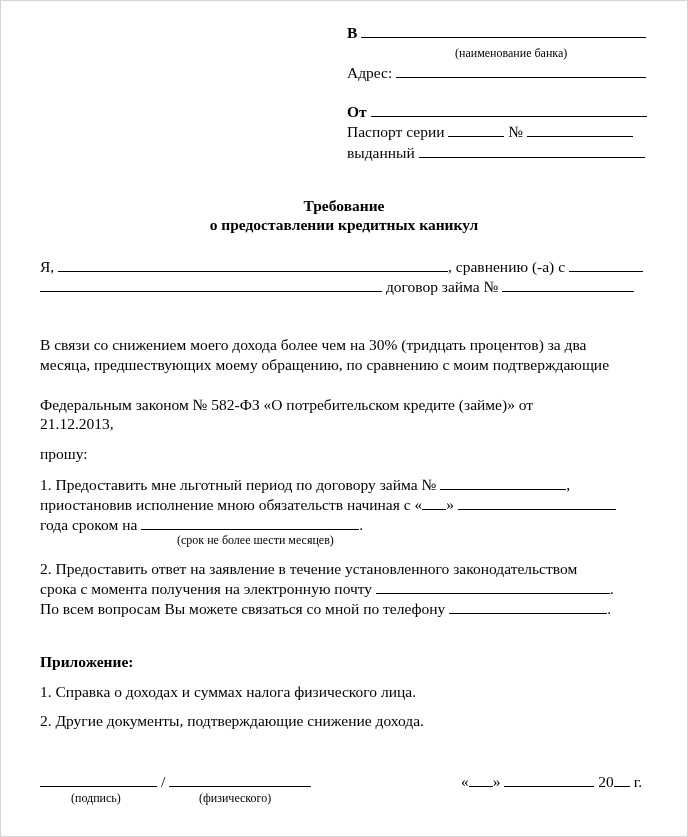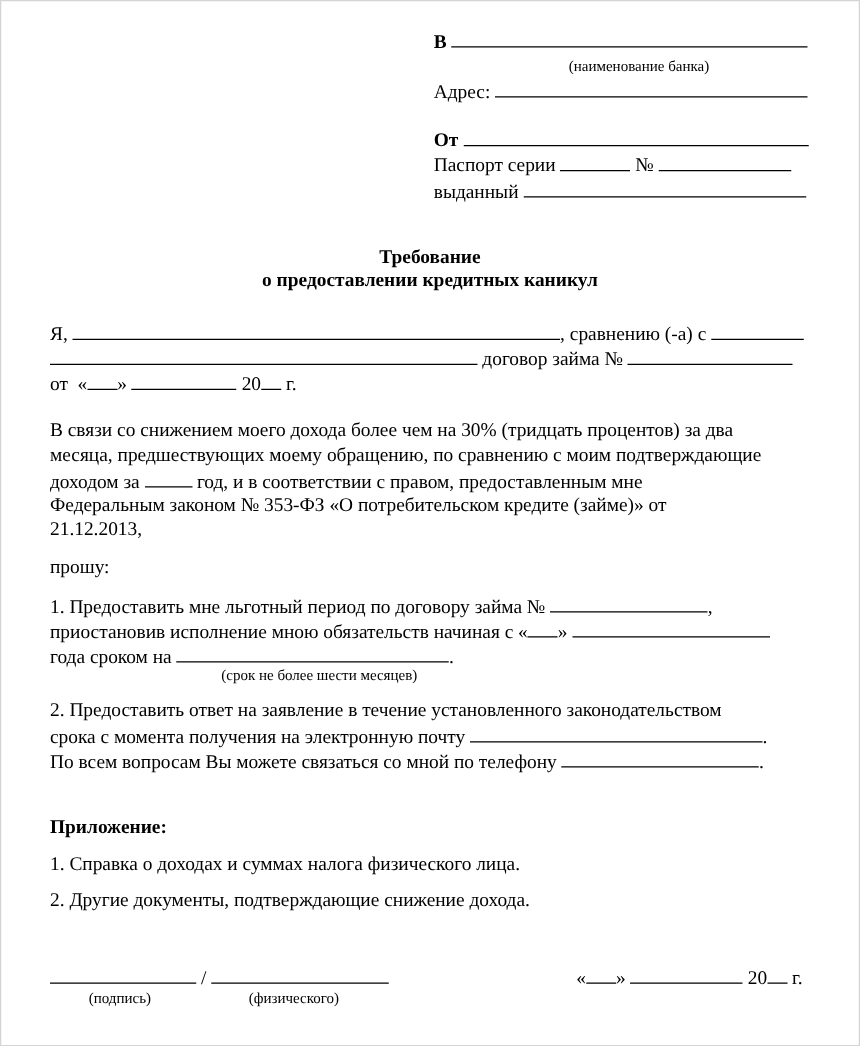--- a/index.html
+++ b/index.html
@@ -58,36 +58,24 @@
   <div class="abs t" style="left:39px; top:256px;">
     <span>Я,</span>
     <span class="line" style="width:390px;"></span><span>, сравнению (-а) с</span>
     <span class="line" style="width:74px;"></span>
   </div>
   <div class="abs t" style="left:39px; top:276px;">
     <span class="line" style="width:342px;"></span>
     <span>договор займа №</span>
     <span class="line" style="width:132px;"></span>
   </div>
-  <div class="abs t" style="left:39px; top:296px;">
-    <span>от</span>&nbsp;
-    <span>«</span><span class="line" style="width:24px;"></span><span>»</span>
-    <span class="line" style="width:84px;"></span>
-    <span>20</span><span class="line" style="width:16px;"></span>
-    <span>г.</span>
-  </div>
 
   <div class="abs t" style="left:39px; top:334px;">В связи со снижением моего дохода более чем на 30% (тридцать процентов) за два</div>
   <div class="abs t" style="left:39px; top:354px;">месяца, предшествующих моему обращению, по сравнению с моим подтверждающие</div>
-  <div class="abs t" style="left:39px; top:374px;">
-    <span>доходом за</span>
-    <span class="line" style="width:38px;"></span>
-    <span>год, и в соответствии с правом, предоставленным мне</span>
-  </div>
-  <div class="abs t" style="left:39px; top:394px;">Федеральным законом № 353-ФЗ «О потребительском кредите (займе)» от</div>
+  <div class="abs t" style="left:39px; top:394px;">Федеральным законом № 582-ФЗ «О потребительском кредите (займе)» от</div>
   <div class="abs t" style="left:39px; top:413px;">21.12.2013,</div>
 
   <div class="abs t" style="left:39px; top:443px;">прошу:</div>
 
   <div class="abs t" style="left:39px; top:474px;">
     <span>1. Предоставить мне льготный период по  договору займа №</span>
     <span class="line" style="width:126px;"></span>,
   </div>
   <div class="abs t" style="left:39px; top:494px;">
     <span>приостановив исполнение мною обязательств начиная с «</span><span class="line" style="width:24px;"></span>»

